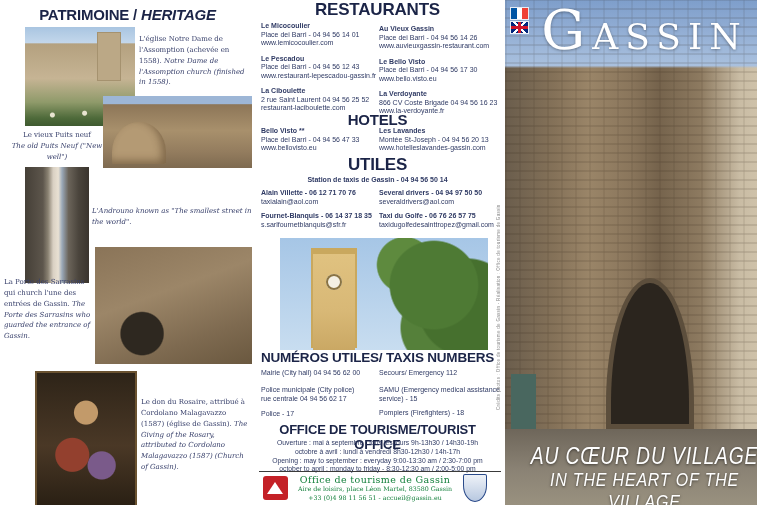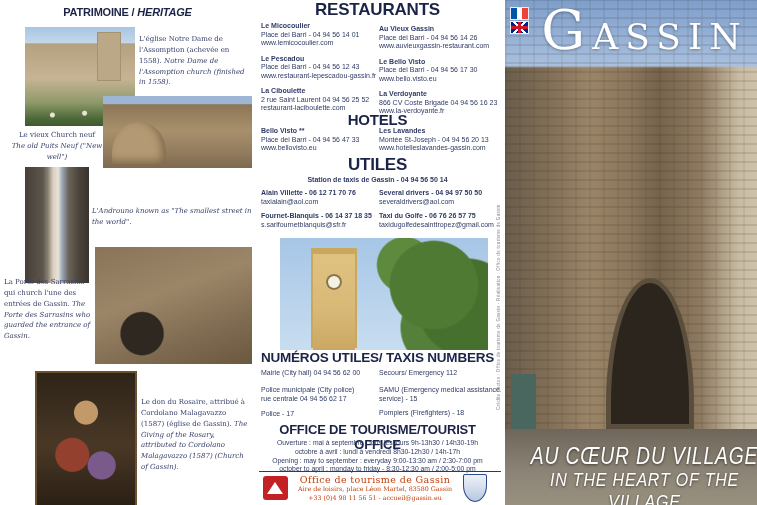--- a/index.html
+++ b/index.html
@@ -8,21 +8,21 @@
   .abs{position:absolute;}
   .photo{position:absolute;overflow:hidden;}
   h1,h2{margin:0;font-weight:bold;color:#1b2447;letter-spacing:-0.2px;}
   .mid-h{position:absolute;left:255px;width:245px;text-align:center;}
   .cap{position:absolute;font-family:"DejaVu Serif",serif;font-size:7px;line-height:1.55;color:#38406b;margin:0;}
   .cap em{font-style:italic;}
   .entry{font-size:7px;line-height:1.22;}
   .entry .nm{font-weight:bold;}
   .pre{white-space:pre-line;}
   
-  .heritage-title{position:absolute;left:0;top:6px;width:255px;text-align:center;font-size:11px;}
+  .heritage-title{position:absolute;left:0;top:6px;width:255px;text-align:center;font-size:15px;}
   .heritage-title em{font-style:italic;}
   .ph-church{left:25px;top:27px;width:110px;height:99px;
     background:linear-gradient(180deg,#a9c5e1 0%,#c3d7eb 16%,#b4a17f 17%,#c6b494 52%,#8f9a6a 76%,#4e6a3a 92%,#3f5a30 100%);}
   .ph-church::before{content:"";position:absolute;right:14%;top:6%;width:20%;height:48%;background:#bba886;box-shadow:0 0 0 1px #a5926f;}
   .ph-church::after{content:"";position:absolute;left:8%;bottom:2%;width:84%;height:18%;
     background:radial-gradient(circle at 20% 50%,#e8e4d0 0 2px,transparent 3px),radial-gradient(circle at 55% 40%,#e8e4d0 0 2px,transparent 3px),radial-gradient(circle at 80% 60%,#d8d4c0 0 2px,transparent 3px);}
   .cap-church{left:139px;top:34px;width:113px;}
   .cap-puits{left:6px;top:130px;width:102px;text-align:center;}
   .cap-puits span,.cap-puits em{display:block;}
   .ph-puits{left:103px;top:96px;width:149px;height:72px;
@@ -60,21 +60,21 @@
                linear-gradient(180deg,#a6c6e6 0%,#c8ddf0 100%);}
   .ph-clock::before{content:"";position:absolute;left:16%;top:14%;width:20%;height:86%;
     background:linear-gradient(180deg,#e0c280 0%,#d8b876 60%,#caa864 100%);box-shadow:0 -4px 0 2px #c9a85e;}
   .ph-clock::after{content:"";position:absolute;left:22%;top:32%;width:16px;height:16px;border-radius:50%;
     background:#f4f0e4;box-shadow:inset 0 0 0 2px #8a7444;}
   .hours{position:absolute;left:255px;top:439px;width:245px;text-align:center;font-size:6.8px;line-height:1.3;color:#2f3a64;}
   .footer{position:absolute;left:259px;top:471px;width:242px;height:32px;border-top:1.5px solid #3a3a3a;}
   .logo-red{position:absolute;left:263px;top:476px;width:25px;height:24px;background:#c42127;border-radius:3px;}
   .logo-red::after{content:"";position:absolute;left:4px;top:6px;width:0;height:0;
     border-left:8px solid transparent;border-right:8px solid transparent;border-bottom:12px solid #ffffff;}
-  .footer-text{position:absolute;left:291px;top:474px;width:168px;text-align:center;color:#c2410c;font-family:"DejaVu Serif",serif;}
+  .footer-text{position:absolute;left:291px;top:474px;width:168px;text-align:center;color:#15803d;font-family:"DejaVu Serif",serif;}
   .footer-name{font-size:9.5px;letter-spacing:0.4px;}
   .footer-line{font-size:6.3px;line-height:1.35;}
   .crest{position:absolute;left:463px;top:474px;width:22px;height:26px;background:linear-gradient(180deg,#eef2f8,#b8c8e0);
     border:1px solid #2a4a8a;border-radius:2px 2px 50% 50%/2px 2px 60% 60%;}
   .credits{position:absolute;left:496px;top:140px;height:270px;writing-mode:vertical-rl;transform:rotate(180deg);
     font-size:4.5px;color:#8a8a8a;letter-spacing:0.3px;}
   
   .cover{position:absolute;left:505px;top:0;width:279px;height:505px;overflow:hidden;}
   .cover-photo{position:absolute;inset:0;
     background:linear-gradient(180deg,#7e9ecb 0%,#a9c0de 13%,rgba(0,0,0,0) 13.5%),
@@ -109,21 +109,21 @@
 
 <div class="page">
 
   <section>
     <h1 class="heritage-title"><span>PATRIMOINE / </span><em>HERITAGE</em></h1>
 
     <div class="photo ph-church"></div>
     <p class="cap cap-church"><span>L'église Notre Dame de l'Assomption (achevée en 1558).</span> <em>Notre Dame de l'Assomption church (finished in 1558).</em></p>
 
     <p class="cap cap-puits">
-        <span>Le vieux Church neuf</span>
+        <span>Le vieux Puits neuf</span>
         <em>The old Puits Neuf ("New well")</em>
       </p>
     <div class="photo ph-puits"></div>
 
     <div class="photo ph-androuno"></div>
     <p class="cap cap-androuno">
         <em>L'Androuno known as "The smallest street in the world".</em>
       </p>
 
     <p class="cap cap-sarrasins"><span>La Porte des Sarrasins qui church l'une des entrées de Gassin.</span> <em>The Porte des Sarrasins who guarded the entrance of Gassin.</em></p>

